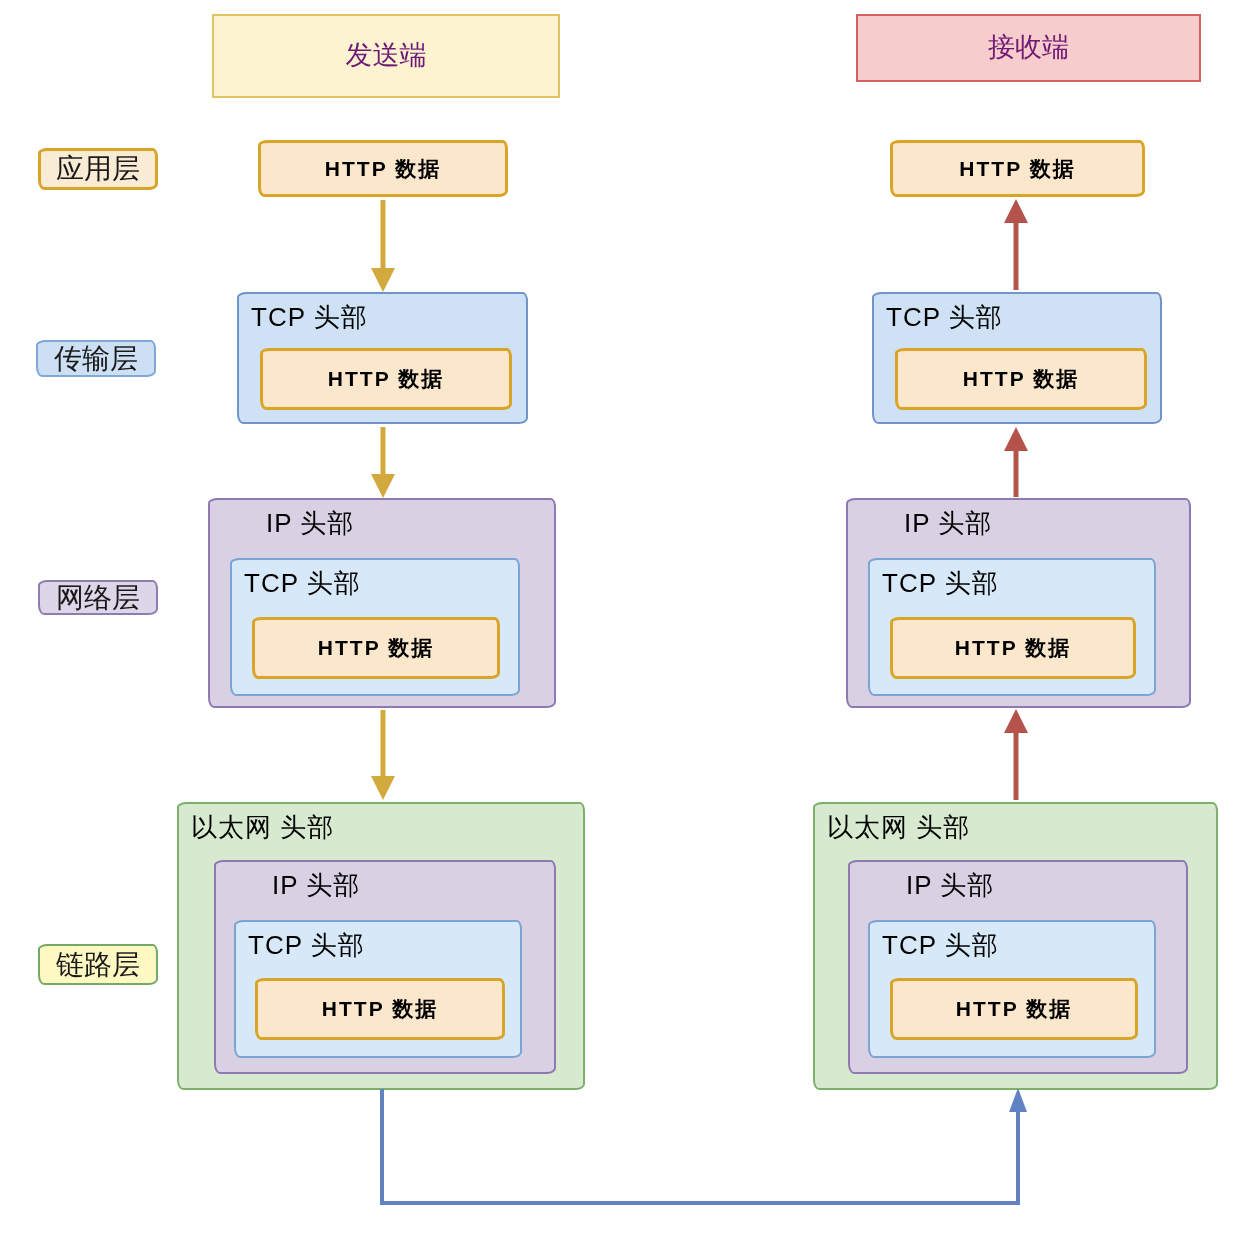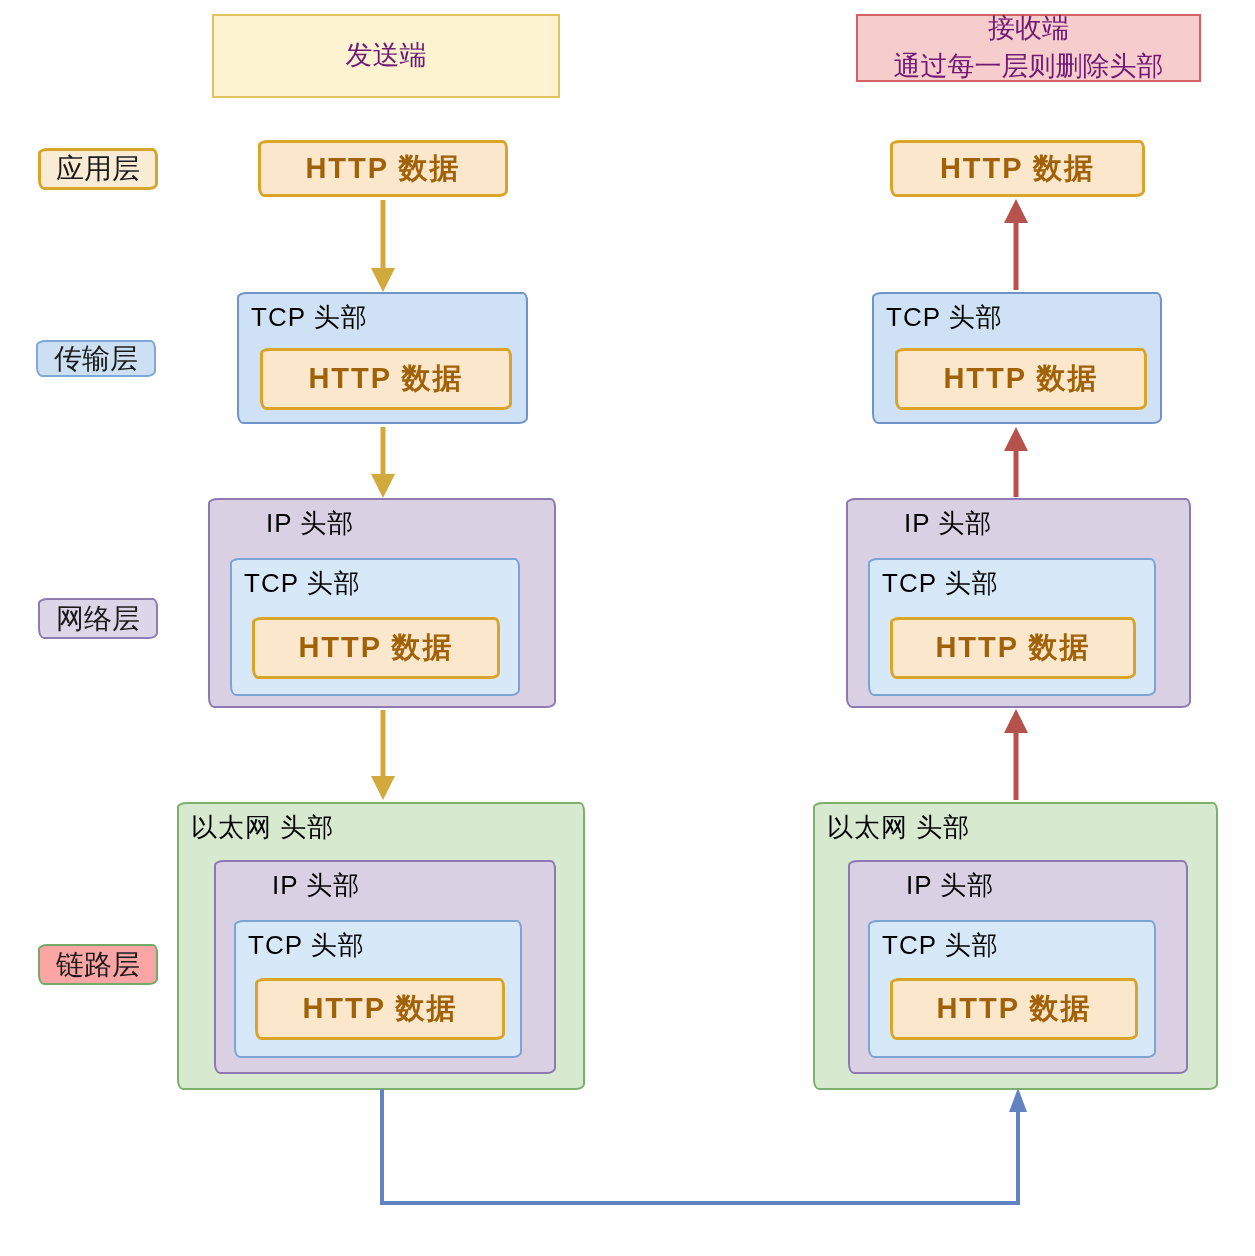--- a/index.html
+++ b/index.html
@@ -14,51 +14,50 @@
        font-size:27px;line-height:1.4;color:#701a75;text-align:center;}
   .hdr-sender{background:#fdf3d0;border:2px solid #e2c261;}
   .hdr-receiver{background:#f6cccc;border:2px solid #d4605f;}
 
   
   .side-label{display:flex;align-items:center;justify-content:center;
               font-size:28px;color:#1a1a1a;}
   .side-app{background:#faecd4;border:3px solid #d9a42a;}
   .side-transport{background:#cddff2;border:2px solid #7fa8d9;}
   .side-network{background:#ddd6e8;border:2px solid #8e7db0;}
-  .side-link{background:#fca5a5;border:2px solid #74a967;}
+  .side-link{background:#fef9c3;border:2px solid #74a967;}
 
   
   .pbox{box-sizing:border-box;}
   .pbox .tag{display:block;font-weight:normal;font-size:26px;color:#000;
              padding:6px 0 0 12px;letter-spacing:1px;}
   .http-box{background:#fbe7cb;border:3px solid #d9a427;display:flex;align-items:center;
-            justify-content:center;font-weight:bold;font-size:29px;color:#a16207;letter-spacing:2px;}
+            justify-content:center;font-weight:bold;font-size:21px;color:#000000;letter-spacing:2px;}
   .tcp-box{background:#cfe1f4;border:2.5px solid #6f94c8;}
   .tcp-box-light{background:#d7e8f8;border:2.5px solid #7ba3d4;}
   .ip-box{background:#d9d0e4;border:2.5px solid #8e79b3;padding-left:44px;}
   .eth-box{background:#d7e9cf;border:2.5px solid #7cb06c;}
 
   svg.overlay{position:absolute;left:0;top:0;pointer-events:none;}
 </style>
 </head>
 <body>
 
 <div id="canvas">
 
   <div class="abs hdr hdr-sender" style="left:212px;top:14px;width:348px;height:84px;">
     <span>发送端</span>
   </div>
   <div class="abs hdr hdr-receiver" style="left:856px;top:14px;width:345px;height:68px;">
     <span>接收端</span>
-    <span>通过每一层则删除头部</span>
   </div>
 
   <div class="abs side-label side-app sketch" style="left:38px;top:148px;width:120px;height:42px;">应用层</div>
   <div class="abs side-label side-transport sketch" style="left:36px;top:340px;width:120px;height:37px;">传输层</div>
-  <div class="abs side-label side-network sketch" style="left:38px;top:598px;width:120px;height:41px;">网络层</div>
+  <div class="abs side-label side-network sketch" style="left:38px;top:580px;width:120px;height:35px;">网络层</div>
   <div class="abs side-label side-link sketch" style="left:38px;top:944px;width:120px;height:41px;">链路层</div>
 
   <div class="abs http-box sketch" style="left:258px;top:140px;width:250px;height:57px;">HTTP 数据</div>
 
   <div class="abs pbox tcp-box sketch" style="left:237px;top:292px;width:291px;height:132px;">
     <span class="tag">TCP 头部</span>
     <div class="abs http-box sketch" style="left:21px;top:54px;width:252px;height:62px;">HTTP 数据</div>
   </div>
 
   <div class="abs pbox ip-box sketch" style="left:208px;top:498px;width:348px;height:210px;">

